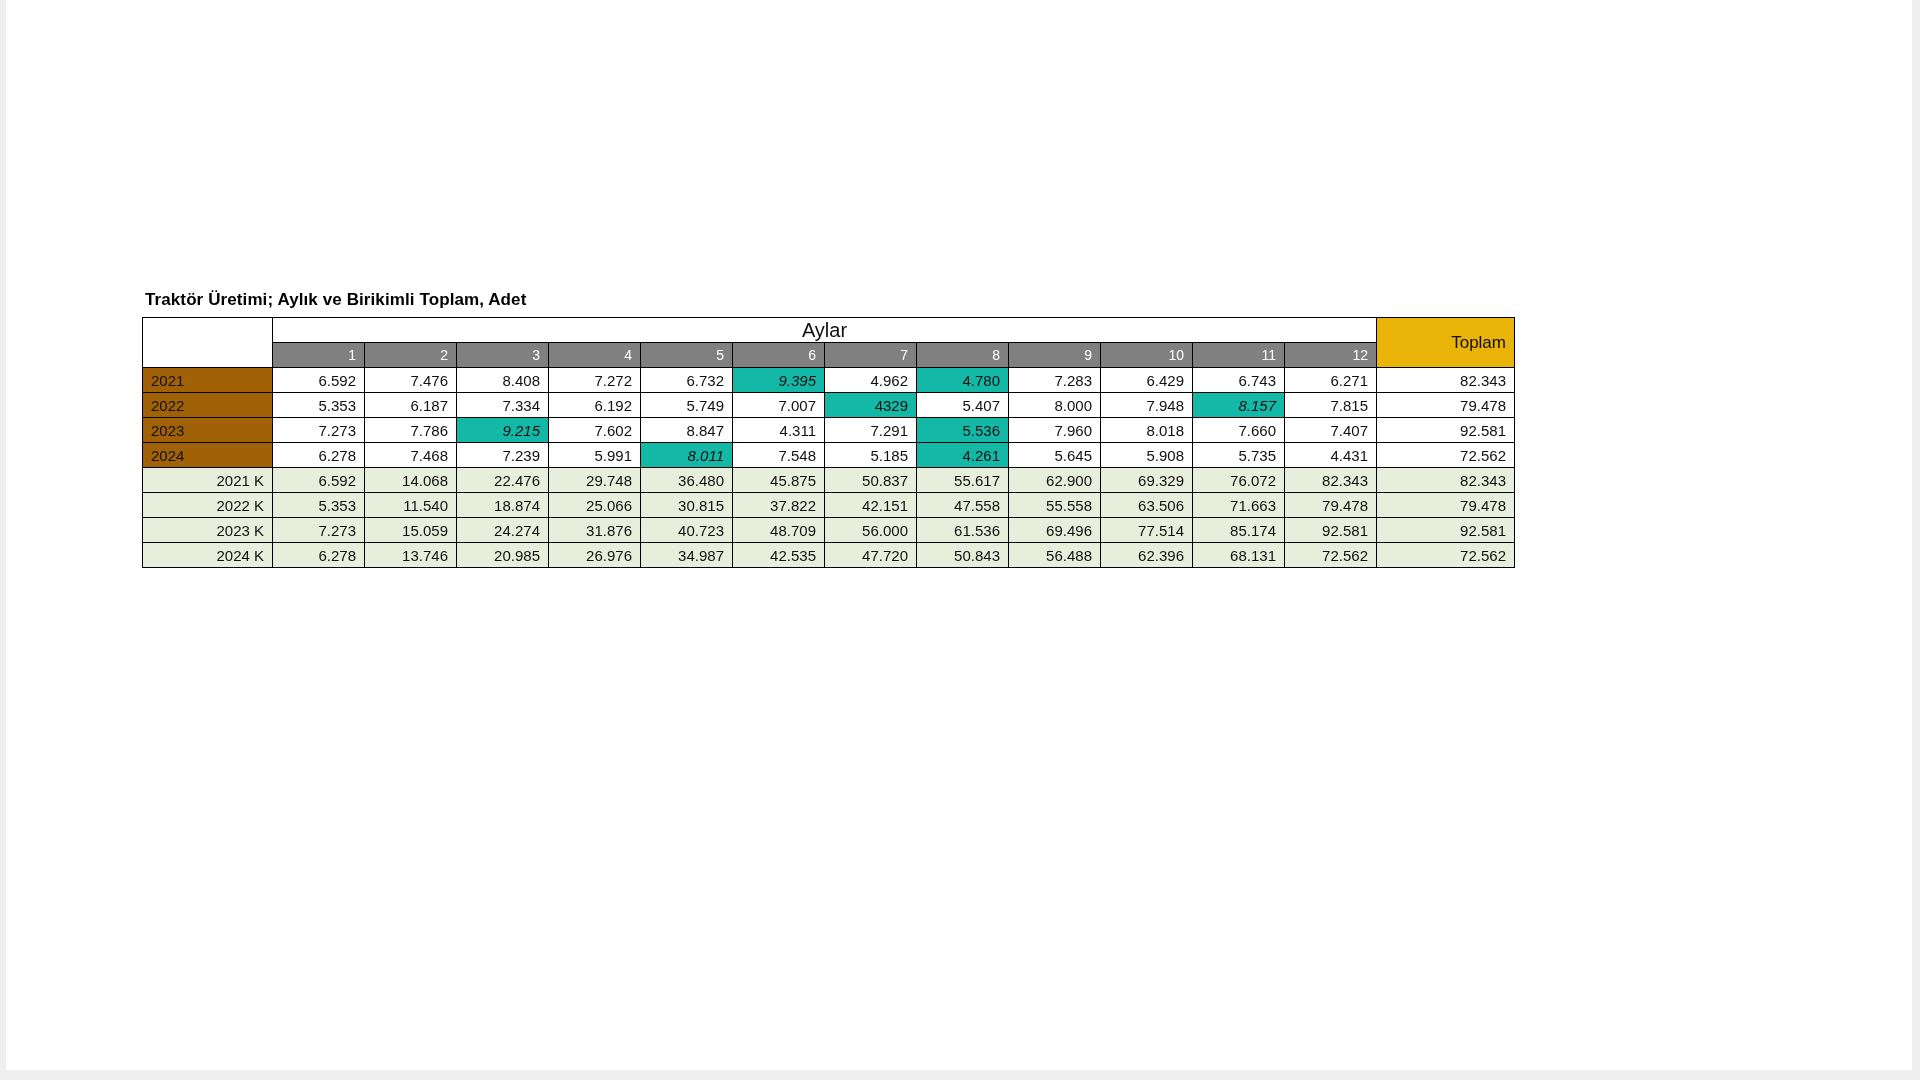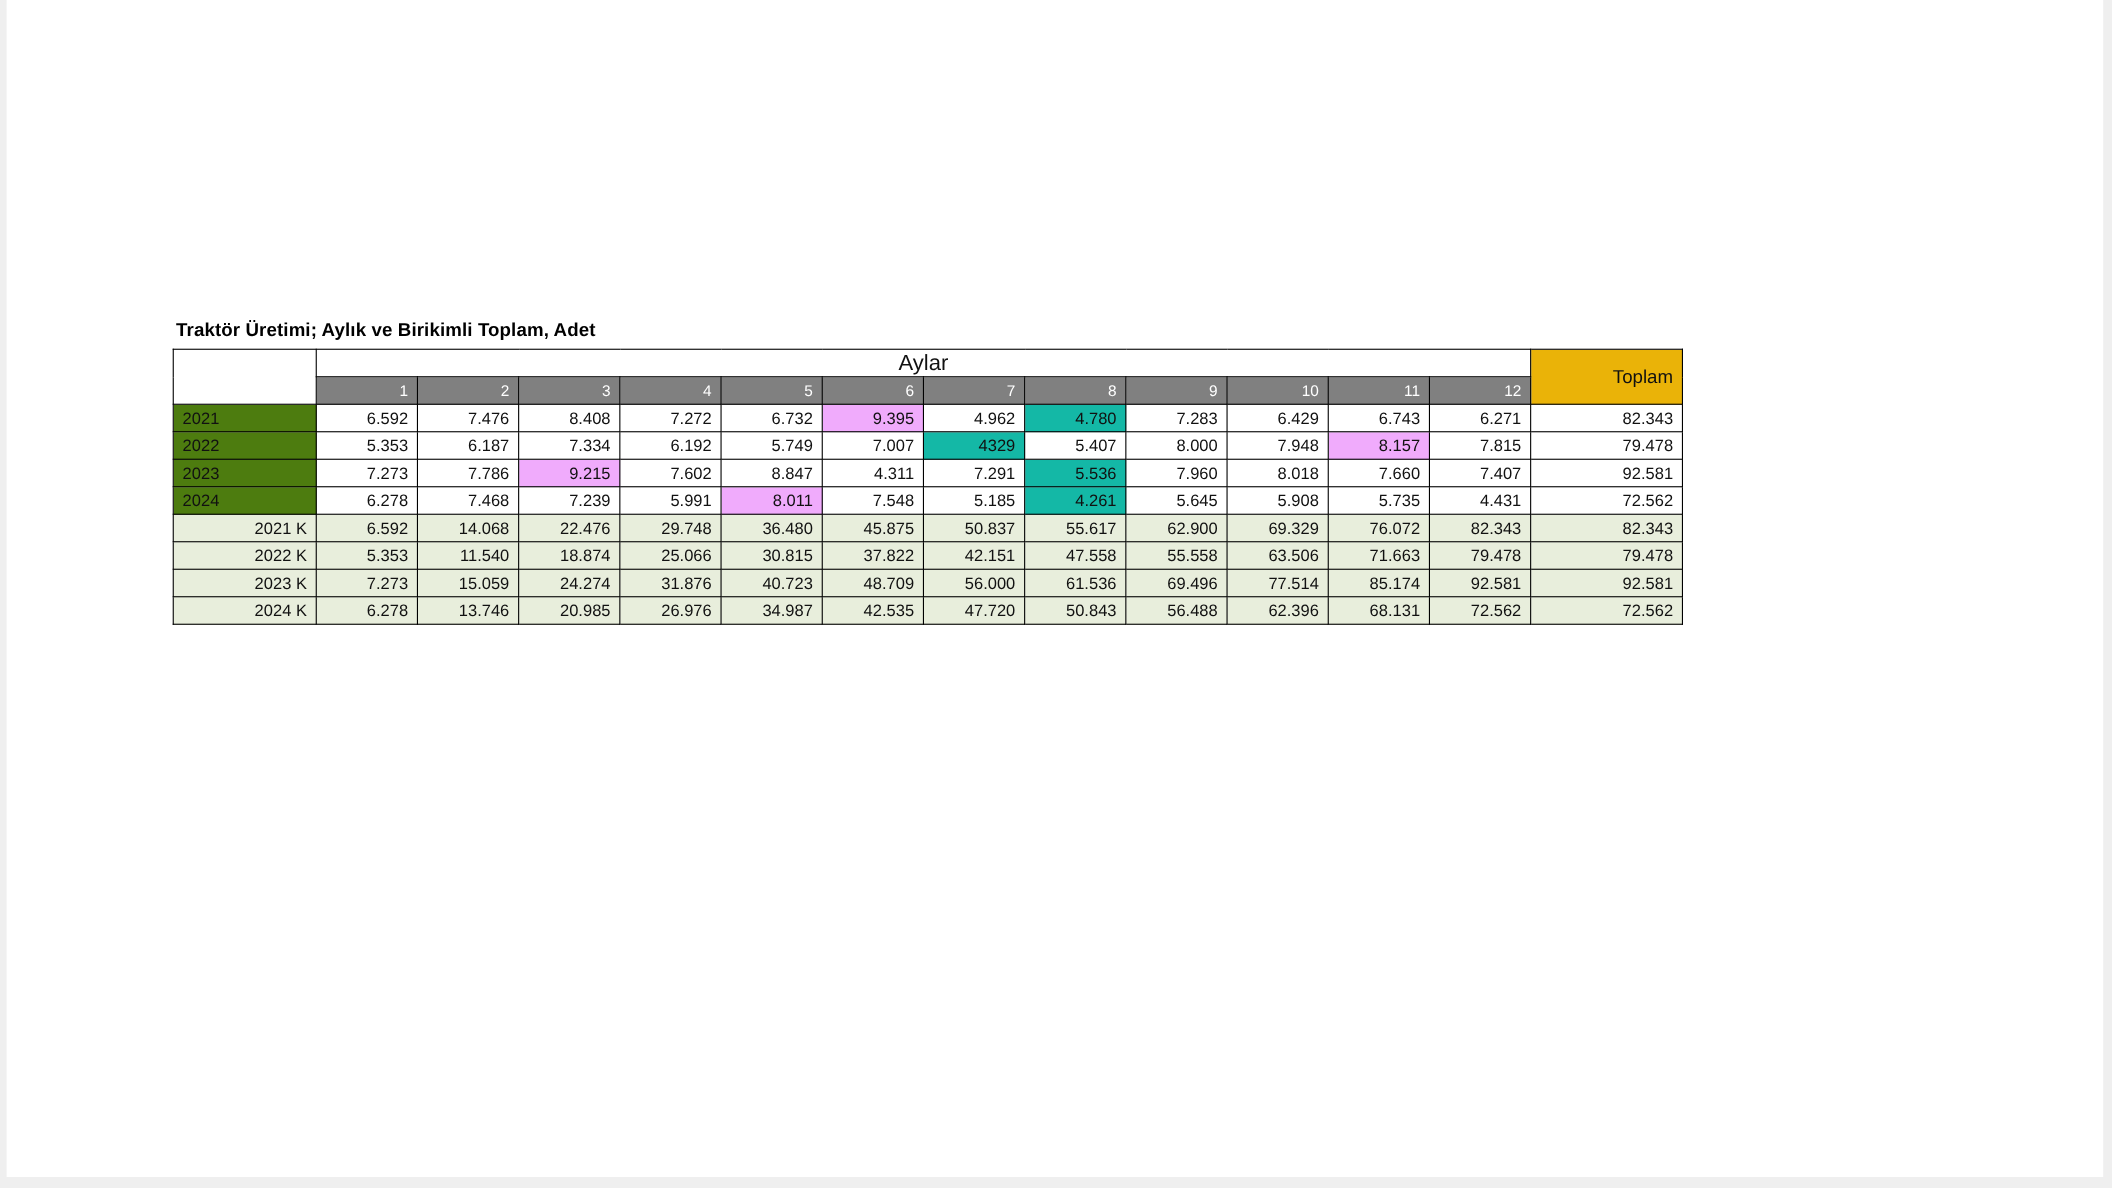--- a/index.html
+++ b/index.html
@@ -26,21 +26,21 @@
   }
   .edge-bottom {
     position: absolute;
     left: 0; bottom: 0;
     width: 1920px; height: 10px;
     background: #efefef;
   }
 
   .sheet {
     position: absolute;
-    left: 157px;
+    left: 142px;
     top: 290px;
     width: 1600px;
   }
 
   .table-title {
     font-size: 17px;
     font-weight: bold;
     color: #000000;
     margin: 0 0 7px 3px;
     letter-spacing: 0.1px;
@@ -89,21 +89,21 @@
     background: #808080;
     color: #ffffff;
     text-align: right;
     font-weight: bold;
     font-size: 14px;
     height: 26px;
   }
 
   
   .row-label {
-    background: #4d7c0f;
+    background: #a16207;
     font-weight: bold;
     text-align: left;
     padding-left: 10px;
   }
   .row-label-k {
     background: #e8eedc;
     font-weight: bold;
     text-align: right;
     padding-left: 10px;
   }
@@ -118,21 +118,21 @@
   }
   td.total {
     text-align: right;
     background: #ffffff;
   }
   td.total-k {
     text-align: right;
     background: #e8eedc;
   }
 
-  td.hl-blue { background: #f0abfc; }
+  td.hl-blue { background: #14b8a6; font-style: italic; }
   td.hl-red  { background: #14b8a6; }
 
   .footnote {
     margin-top: 5px;
     margin-left: 0px;
     font-size: 14px;
     color: #111111;
   }
 </style>
 </head>

